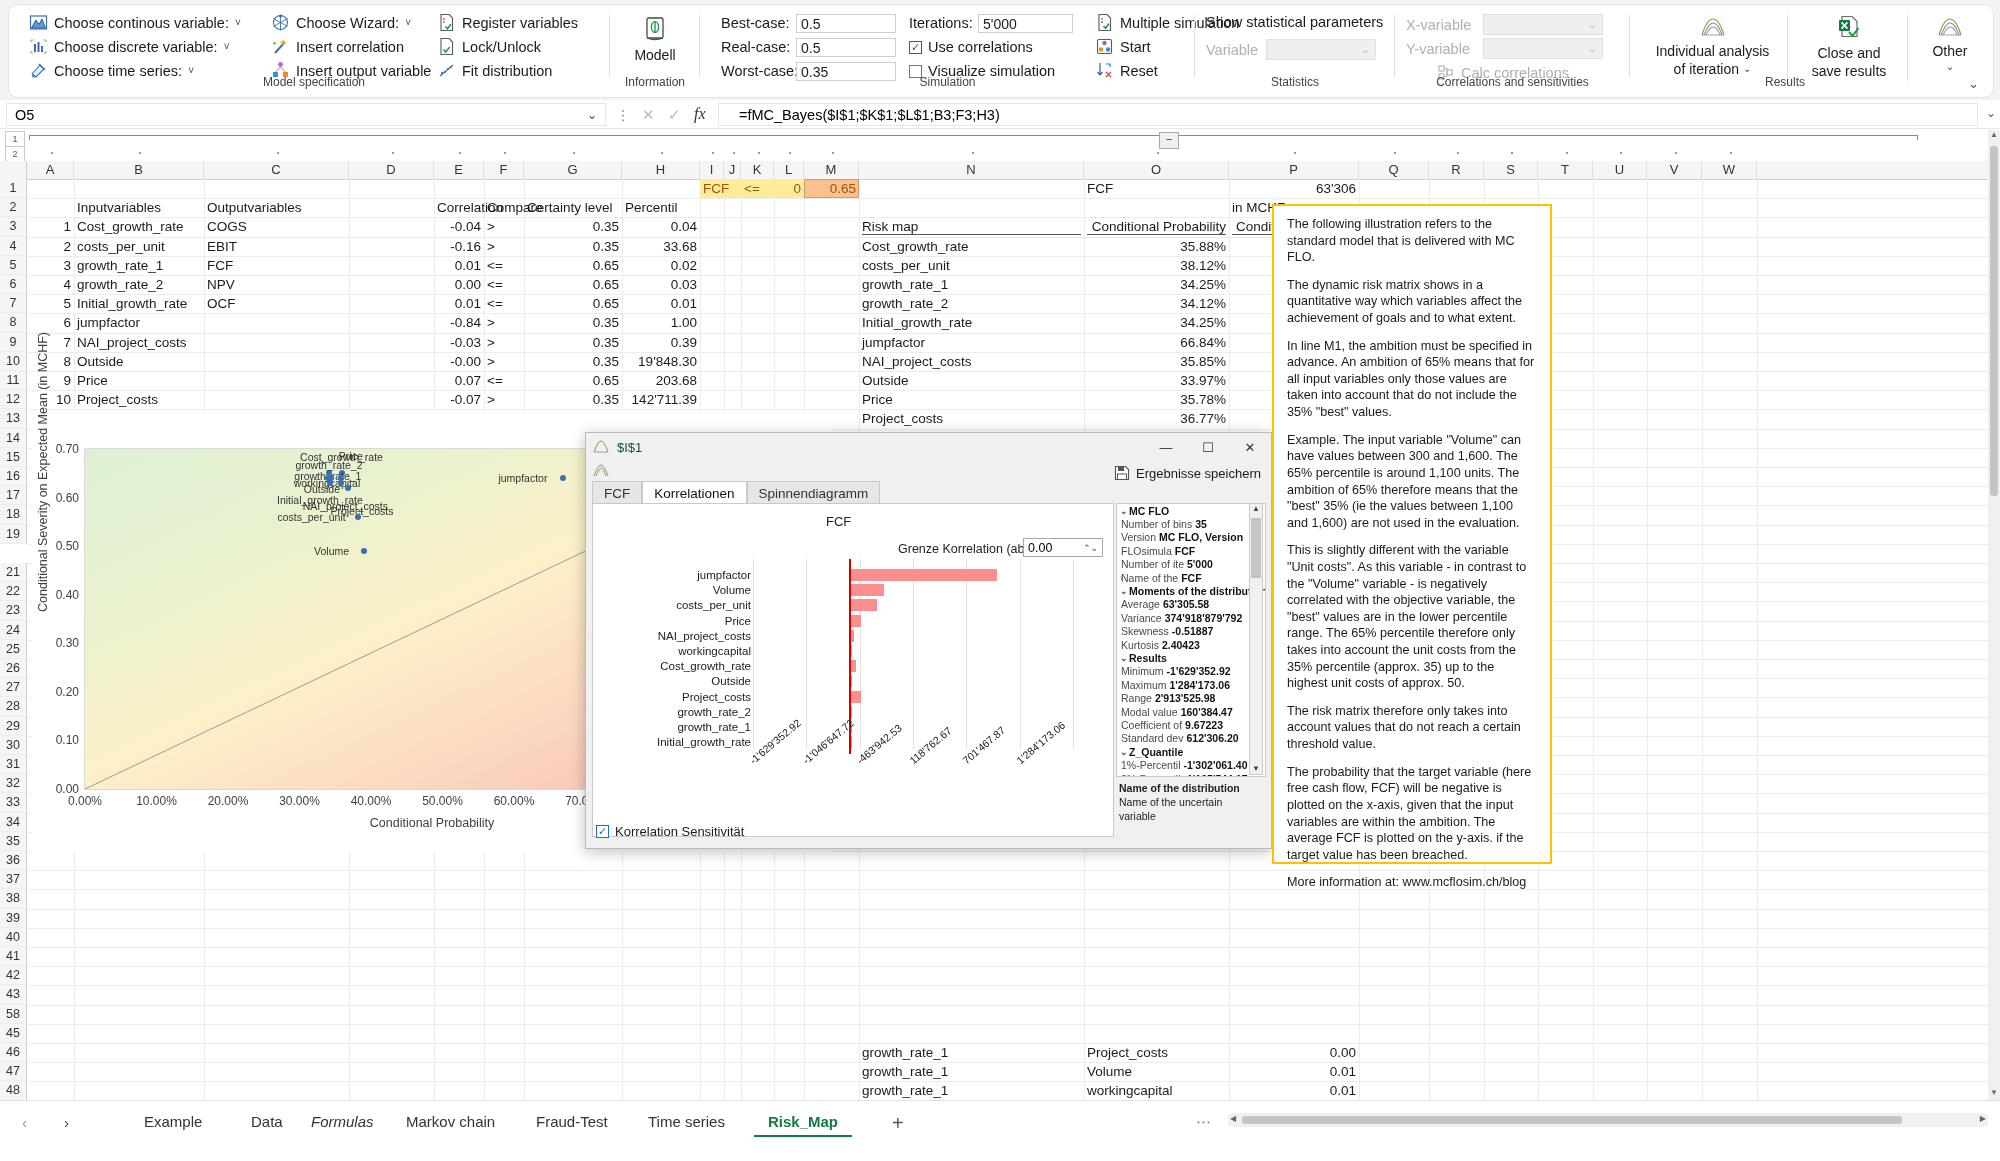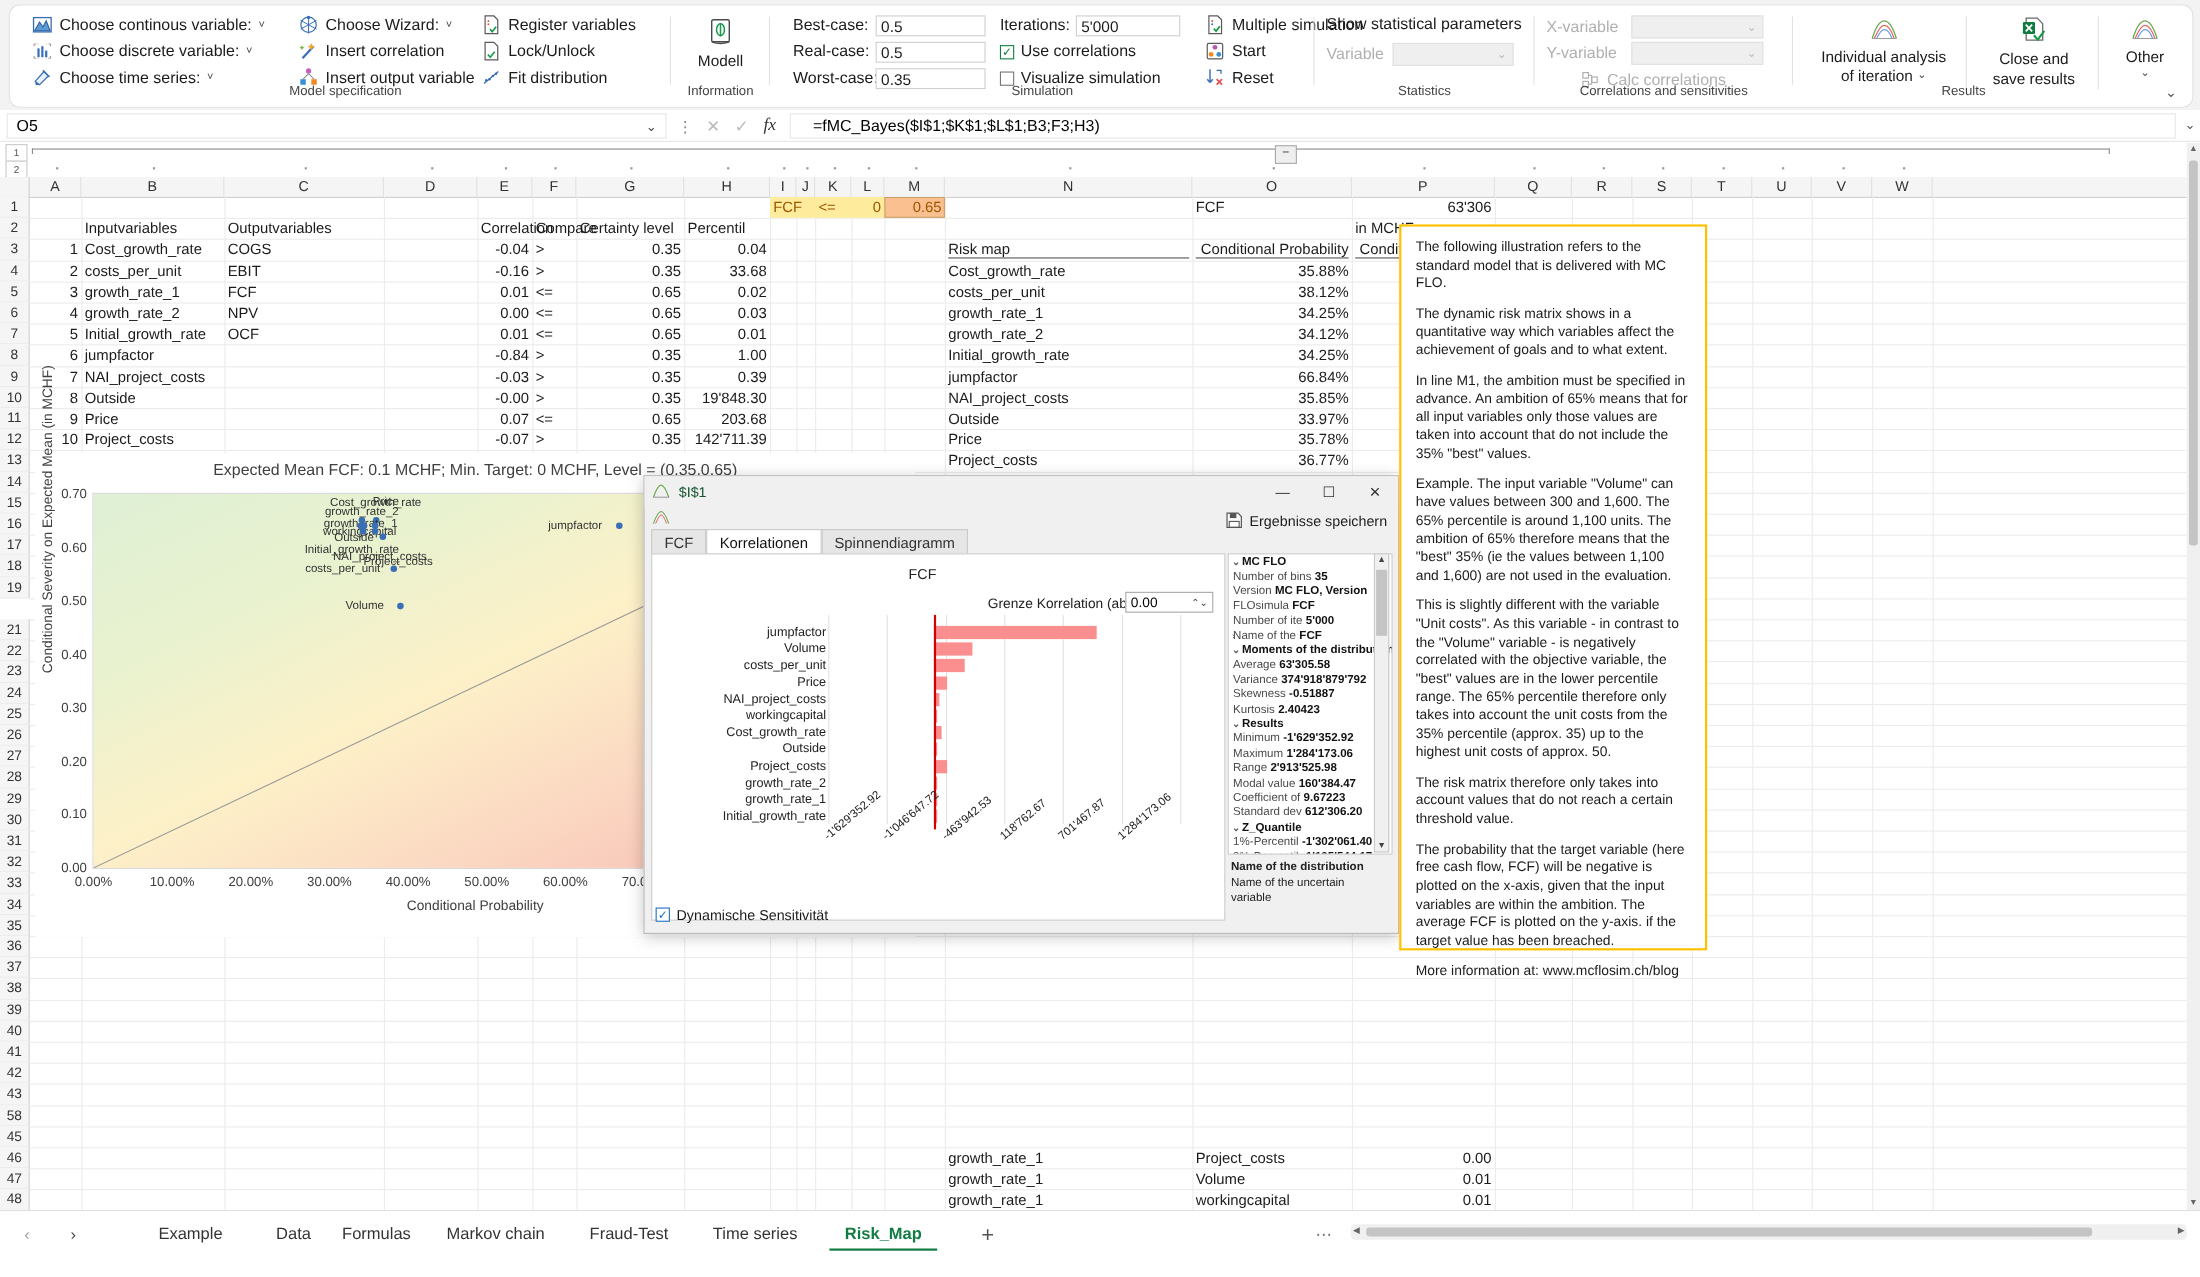--- a/index.html
+++ b/index.html
@@ -669,21 +669,20 @@
     <div class="cell r" style="left: 1232px; top: 866px; width: 124px;">0.00</div>
     <div class="cell" style="left: 862px; top: 885.2px; width: 219px;">growth_rate_1</div>
     <div class="cell" style="left: 1087px; top: 885.2px; width: 139px;">Volume</div>
     <div class="cell r" style="left: 1232px; top: 885.2px; width: 124px;">0.01</div>
     <div class="cell" style="left: 862px; top: 904.4px; width: 219px;">growth_rate_1</div>
     <div class="cell" style="left: 1087px; top: 904.4px; width: 139px;">workingcapital</div>
     <div class="cell r" style="left: 1232px; top: 904.4px; width: 124px;">0.01</div>
   </div>
 
 <div class="chartbox">
-  <div class="charttitle">Expected Mean FCF: 0.1 MCHF; Min. Target: 0 MCHF, Level = (0.35,0.65)</div>
   <div class="ylab">Conditional Severity on Expected Mean (in MCHF)</div>
   <div class="plot" id="plot">
     <svg class="diag" viewBox="0 0 715 340" preserveAspectRatio="none">
       <line x1="0" y1="340" x2="715" y2="0" stroke="#9a9a9a" stroke-width="1"></line>
     </svg>
   <div class="ytick" style="top: 340px;">0.00</div>
       <div class="ytick" style="top: 291.429px;">0.10</div>
       <div class="ytick" style="top: 242.857px;">0.20</div>
       <div class="ytick" style="top: 194.286px;">0.30</div>
       <div class="ytick" style="top: 145.714px;">0.40</div>
@@ -911,21 +910,21 @@
     <div style="position:absolute;left:1px;bottom:0;width:10px;height:10px;font-size:8px;text-align:center;color:#444;">▼</div>
   </div>
 
   <div class="tipbox">
     <div style="font-weight:bold;">Name of the distribution</div>
     <div>Name of the uncertain variable</div>
   </div>
 
   <div style="position:absolute;left:10px;bottom:9px;display:flex;align-items:center;gap:6px;font-size:13px;color:#1b1b1b;">
     <span style="width:13px;height:13px;border:1px solid #1b6ec2;background:#fff;display:inline-flex;align-items:center;justify-content:center;font-size:11px;color:#1b6ec2;box-sizing:border-box;">✓</span>
-    <span>Dynamische Sensitivität</span>
+    <span>Korrelation Sensitivität</span>
   </div>
 </div>
 
 <div class="notes" id="notes">
     <p>The following illustration refers to the standard model that is delivered with MC FLO.</p>
     <p>The dynamic risk matrix shows in a quantitative way which variables affect the achievement of goals and to what extent.</p>
     <p>In line M1, the ambition must be specified in advance. An ambition of 65% means that for all input variables only those values are taken into account that do not include the 35% "best" values.</p>
     <p>Example. The input variable "Volume" can have values between 300 and 1,600. The 65% percentile is around 1,100 units. The ambition of 65% therefore means that the "best" 35% (ie the values between 1,100 and 1,600) are not used in the evaluation.</p>
     <p>This is slightly different with the variable "Unit costs". As this variable - in contrast to the "Volume" variable - is negatively correlated with the objective variable, the "best" values are in the lower percentile range. The 65% percentile therefore only takes into account the unit costs from the 35% percentile (approx. 35) up to the highest unit costs of approx. 50.</p>
     <p>The risk matrix therefore only takes into account values that do not reach a certain threshold value.</p>
@@ -937,21 +936,21 @@
   <div style="position:absolute;left:1px;top:0;width:10px;height:12px;font-size:8px;text-align:center;color:#666;">▲</div>
   <div class="thumb" style="left:2px;top:16px;width:8px;height:350px;"></div>
   <div style="position:absolute;left:1px;bottom:0;width:10px;height:12px;font-size:8px;text-align:center;color:#666;">▼</div>
 </div>
 
 <div class="sheetbar">
   <span style="position:absolute;left:22px;top:13px;font-size:15px;color:#999;">‹</span>
   <span style="position:absolute;left:64px;top:13px;font-size:15px;color:#444;">›</span>
   <div class="stab" style="left:130px;">Example</div>
   <div class="stab" style="left:237px;">Data</div>
-  <div class="stab" style="left:297px;">Formulas</div>
+  <div class="stab" style="left:297px;font-style:italic;">Formulas</div>
   <div class="stab" style="left:392px;">Markov chain</div>
   <div class="stab" style="left:522px;">Fraud-Test</div>
   <div class="stab" style="left:634px;">Time series</div>
   <div class="stab active" style="left:754px;">Risk_Map</div>
   <span style="position:absolute;left:892px;top:11px;font-size:20px;color:#555;">+</span>
   <span style="position:absolute;left:1196px;top:12px;font-size:15px;color:#777;">⋯</span>
   <div class="scrollbar" style="left:1228px;top:12px;width:760px;height:14px;border-radius:4px;">
     <div style="position:absolute;left:2px;top:1px;font-size:8px;color:#666;">◀</div>
     <div class="thumb" style="left:14px;top:3px;width:660px;height:8px;"></div>
     <div style="position:absolute;right:2px;top:1px;font-size:8px;color:#666;">▶</div>

